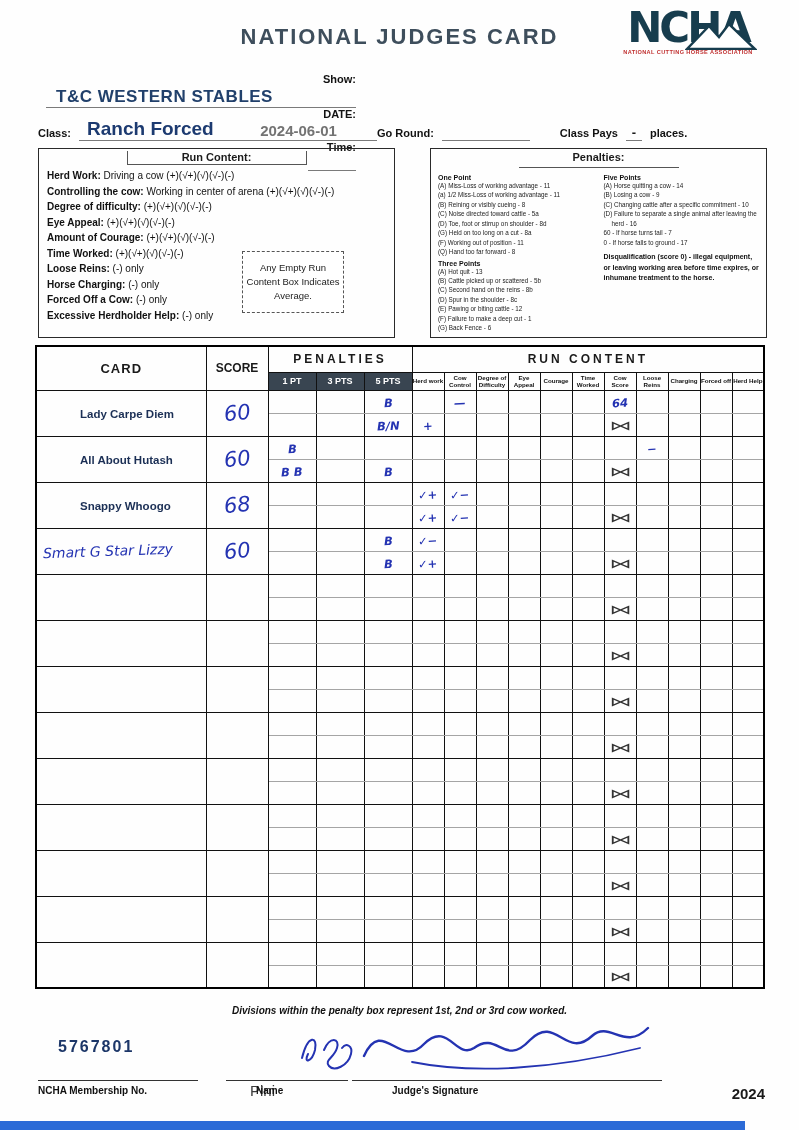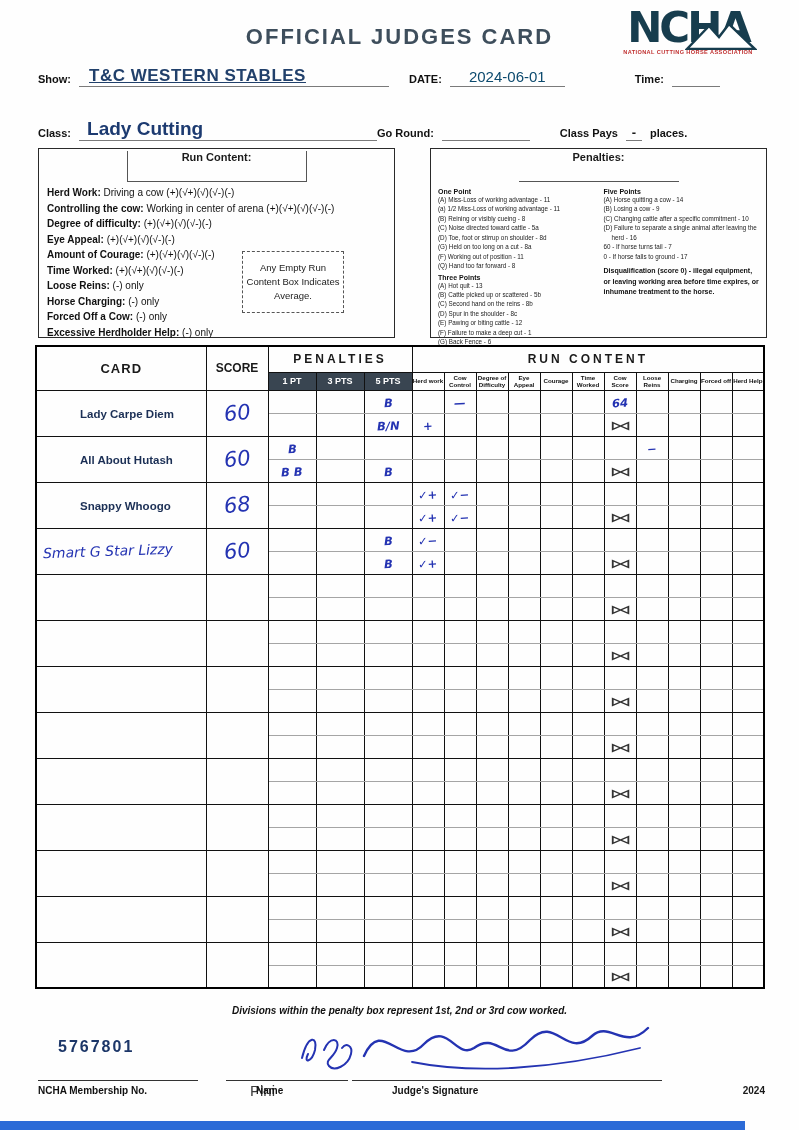--- a/index.html
+++ b/index.html
@@ -11,52 +11,52 @@
   .title { position:absolute; top:24px; left:0; right:0; text-align:center;
            font-size:22px; font-weight:bold; letter-spacing:2px; color:#3e4e5c; }
   .logo { position:absolute; top:8px; right:40px; width:142px; text-align:center; }
   .logo-word { font-family:"DejaVu Sans", sans-serif; font-size:42px; font-weight:900;
                letter-spacing:-3px; color:#173d4e; line-height:0.95; position:relative; }
   .logo-mtn { position:absolute; top:14px; right:2px; }
   .logo-sub { margin-top:1px; font-size:5.6px; font-weight:bold; color:#c03030; letter-spacing:0.4px; }
 
   
   .meta-row { position:absolute; left:38px; display:flex; align-items:flex-end; }
-  .show-row { top:66px; }
+  .show-row { top:73px;flex-direction:column; }
   .class-row { top:118px; }
   .lbl { font-size:11px; font-weight:bold; color:#111; white-space:nowrap; padding-bottom:2px; }
   .fill { display:inline-block; border-bottom:1.3px solid #7a7a7a; min-height:16px; }
   .f-show { width:310px; padding-left:10px; }
   .f-date { width:115px; text-align:center; }
   .f-time { width:48px; }
   .f-class { width:298px; padding-left:8px; }
   .f-go { width:88px; }
   .dash-val { display:inline-block; width:16px; text-align:center; border-bottom:1.3px solid #7a7a7a;
               font-size:13px; font-weight:bold; min-height:15px; }
   .ml8{margin-left:8px}.ml20{margin-left:20px}.ml30{margin-left:30px}.ml45{}.ml70{margin-left:70px}
-  .val-lg { font-size:17px; font-weight:bold; color:#21406b; letter-spacing:0.5px;text-decoration:underline; }
-  .val-md { font-size:15px; font-weight:normal; color:#0c4a6e; }
+  .val-lg { font-size:17px; font-weight:bold; color:#21406b; letter-spacing:0.5px; }
+  .val-md { font-size:15px; font-weight:bold; color:#737373; }
   .val-class { font-size:19px; font-weight:bold; color:#1c3a70; }
 
   
   .rc-box { position:absolute; left:38px; top:148px; width:357px; height:190px;
             border:1.5px solid #2a2a2a; padding:2px 8px 4px 8px; }
   .rc-title { width:180px; margin:0 auto; text-align:center; font-size:11px; font-weight:bold;
-              border-left:1px solid #555; border-right:1px solid #555; border-bottom:1px solid #555; padding-bottom:18px; }
+              border-left:1px solid #555; border-right:1px solid #555; border-bottom:1px solid #555; padding-bottom:1px; }
   .rc-items { margin-top:3px; }
   .rc-line { font-size:10px; line-height:1.55; color:#111; }
   .rc-note { position:absolute; right:50px; top:102px; width:102px; height:62px;
              border:1.5px dashed #555; background:#fff; display:flex; align-items:center; justify-content:center;
              text-align:center; font-size:9.5px; line-height:1.5; color:#222; padding:3px; }
 
   
   .pen-box { position:absolute; left:430px; top:148px; width:337px; height:190px;
              border:1.5px solid #2a2a2a; padding:2px 7px; }
   .pen-title { width:160px; margin:0 auto; text-align:center; font-size:11px; font-weight:bold;
-               border-bottom:1px solid #555; padding-bottom:18px; }
+               border-bottom:1px solid #555; padding-bottom:4px; }
   .pen-cols { display:flex; gap:10px; margin-top:3px; }
   .pen-col { flex:1; }
   .pen-h { font-size:7px; font-weight:bold; margin-top:3px; color:#111; }
   .pen-i { font-size:6.3px; line-height:1.5; color:#222; padding-left:8px; text-indent:-8px; }
   .pen-dq { font-size:7px; font-weight:bold; line-height:1.5; margin-top:5px; color:#111; }
 
   
   .score-table { position:absolute; left:35px; top:345px; width:730px;
                  border-collapse:collapse; table-layout:fixed; border:2px solid #000; }
   .score-table th, .score-table td { border:1px solid #111; padding:0; }
@@ -86,52 +86,52 @@
                     font-size:10px; font-weight:bold; font-style:italic; color:#111; }
   .mem-no { position:absolute; left:58px; top:1038px; font-size:16px; font-weight:bold;
             color:#1c3668; letter-spacing:2px; }
   .name-print { position:absolute; left:250px; top:1044px; font-size:15px; color:#3a3a3a;margin-top:38px; }
   .uline { position:absolute; border-top:1.4px solid #333; }
   .u-mem { left:38px; top:1080px; width:160px; }
   .u-name { left:226px; top:1080px; width:122px; }
   .u-sig { left:352px; top:1080px; width:310px; }
   .foot-lbl { position:absolute; top:1085px; font-size:10px; font-weight:bold; color:#111; }
   .l-mem { left:38px; } .l-name { left:256px; } .l-sig { left:392px; }
-  .year { position:absolute; right:34px; top:1085px; font-size:10px; font-weight:bold; }
+  .year { position:absolute; right:34px; top:1085px; font-size:15px; font-weight:bold; }
   .sig-svg { position:absolute; left:352px; top:1008px; }
   .name-svg { position:absolute; left:296px; top:1028px; }
   .blue-bar { position:absolute; left:0; top:1121px; width:745px; height:9px; background:#2c6bd7; }
 </style>
 </head>
 <body>
 
 <div class="page">
 
-  <div class="title">OFFICIAL JUDGES CARD</div>
+  <div class="title">NATIONAL JUDGES CARD</div>
 
   <div class="logo">
     <div class="logo-word">NCHA</div>
     <svg class="logo-mtn" width="72" height="28" viewBox="0 0 72 28">
       <polygon points="2,27 24,4 34,15 44,2 70,27" fill="#ffffff" stroke="#173d4e" stroke-width="2.5"></polygon>
     </svg>
     <div class="logo-sub">NATIONAL CUTTING HORSE ASSOCIATION</div>
   </div>
 
   <div class="meta-row show-row">
     <span class="lbl">Show:</span>
     <span class="fill f-show ml8"><span class="val-lg">T&amp;C WESTERN STABLES</span></span>
     <span class="lbl ml20">DATE:</span>
     <span class="fill f-date ml8"><span class="val-md">2024-06-01</span></span>
     <span class="lbl ml70">Time:</span>
     <span class="fill f-time ml8"><span class="val-md"></span></span>
   </div>
 
   <div class="meta-row class-row">
     <span class="lbl">Class:</span>
-    <span class="fill f-class ml8"><span class="val-class">Lady Cutting</span></span>
+    <span class="fill f-class ml8"><span class="val-class">Ranch Forced</span></span>
     <span class="lbl ml45">Go Round:</span>
     <span class="fill f-go ml8"><span class="val-md"></span></span>
     <span class="lbl ml30">Class Pays</span>
     <span class="dash-val ml8">-</span>
     <span class="lbl ml8">places.</span>
   </div>
 
   <div class="rc-box">
     <div class="rc-title">Run Content:</div>
     <div class="rc-items">

